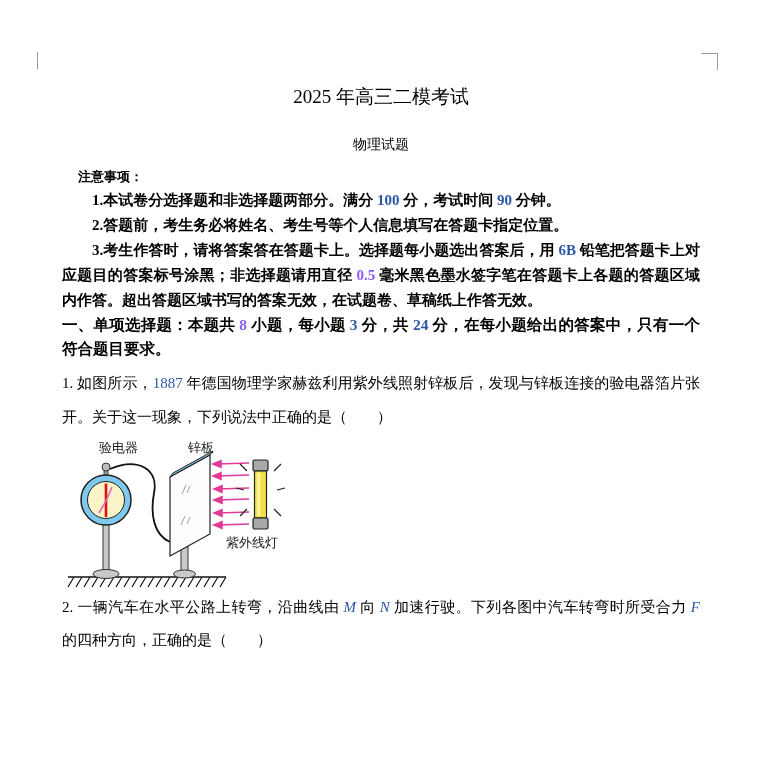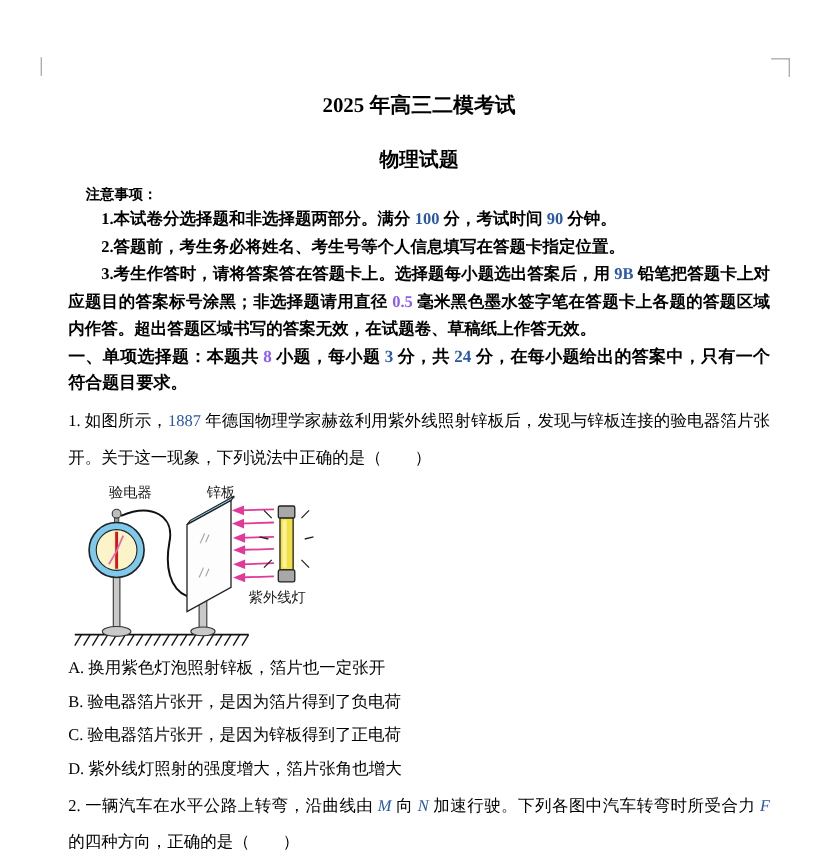--- a/index.html
+++ b/index.html
@@ -3,25 +3,25 @@
 <meta charset="utf-8">
 <style>
   html,body{margin:0;padding:0;}
   body{
     width:757px;height:778px;background:#ffffff;color:#000;
     font-family:"Liberation Serif","DejaVu Serif",serif;
     overflow:hidden;position:relative;
   }
   .content{padding:0 57px 0 62px;}
   .title{
-    text-align:center;font-weight:bold;font-size:19px;line-height:22px;
+    text-align:center;font-weight:normal;font-size:19px;line-height:22px;
     margin:0;padding-top:86px;
   }
   .subtitle{
-    text-align:center;font-weight:bold;font-size:18px;line-height:22px;
+    text-align:center;font-weight:normal;font-size:14px;line-height:22px;
     margin:26px 0 0 0;
   }
   .notice-head{font-weight:bold;font-size:13px;line-height:22px;margin:10px 0 0 16px;}
   .notice p{font-size:15px;line-height:25px;margin:0;text-align:justify;text-indent:2em;font-weight:bold;}
   .section-head{
     font-weight:bold;font-size:15.5px;line-height:24px;margin:0;text-align:justify;
   }
   .question{font-size:15px;line-height:34px;margin:0;text-align:justify;}
   .q1{margin-top:5px;font-family:Liberation Serif, serif;}
   .q2{margin-top:2px;line-height:33px;}
@@ -46,21 +46,21 @@
 
 <div class="content">
 
   <h1 class="title">2025 年高三二模考试</h1>
   <h2 class="subtitle">物理试题</h2>
 
   <div class="notice">
     <div class="notice-head">注意事项：</div>
     <p><span>1.本试卷分选择题和非选择题两部分。满分 </span><span class="nb">100</span><span> 分，考试时间 </span><span class="nb">90</span><span> 分钟。</span></p>
     <p>2.答题前，考生务必将姓名、考生号等个人信息填写在答题卡指定位置。</p>
-    <p><span>3.考生作答时，请将答案答在答题卡上。选择题每小题选出答案后，用 </span><span class="nb">9B</span><span> 铅笔把答题卡上对应题目的答案标号涂黑；非选择题请用直径 </span><span class="no">0.5</span><span> 毫米黑色墨水签字笔在答题卡上各题的答题区域内作答。超出答题区域书写的答案无效，在试题卷、草稿纸上作答无效。</span></p>
+    <p><span>3.考生作答时，请将答案答在答题卡上。选择题每小题选出答案后，用 </span><span class="nb">6B</span><span> 铅笔把答题卡上对应题目的答案标号涂黑；非选择题请用直径 </span><span class="no">0.5</span><span> 毫米黑色墨水签字笔在答题卡上各题的答题区域内作答。超出答题区域书写的答案无效，在试题卷、草稿纸上作答无效。</span></p>
   </div>
 
   <p class="section-head"><span>一、单项选择题：本题共 </span><span class="no">8</span><span> 小题，每小题 </span><span class="nb">3</span><span> 分，共 </span><span class="nb">24</span><span> 分，在每小题给出的答案中，只有一个符合题目要求。</span></p>
 
   <p class="question q1"><span>1. 如图所示，</span><span class="nb">1887</span><span> 年德国物理学家赫兹利用紫外线照射锌板后，发现与锌板连接的验电器箔片张开。关于这一现象，下列说法中正确的是（　　）</span></p>
 
   <div class="figure-wrap">
     <svg width="290" height="152" viewBox="0 0 290 152" xmlns="http://www.w3.org/2000/svg">
 
       <text class="fig-label" x="33" y="15">验电器</text>
@@ -148,22 +148,16 @@
           <line x1="208" y1="72" x2="215" y2="79"></line>
         </g>
         <rect x="187" y="23" width="15" height="11" rx="1.5" fill="#a8a8a8" stroke="#222" stroke-width="1.2"></rect>
         <rect x="188.5" y="34" width="12" height="47" fill="#f2e047" stroke="#222" stroke-width="1.2"></rect>
         <rect x="191" y="36" width="3.5" height="43" fill="#fbf39d"></rect>
         <rect x="187" y="81" width="15" height="11" rx="1.5" fill="#a8a8a8" stroke="#222" stroke-width="1.2"></rect>
       </g>
     </svg>
   </div>
 
-  <div class="options">
-    <p class="option">A. 换用紫色灯泡照射锌板，箔片也一定张开</p>
-    <p class="option">B. 验电器箔片张开，是因为箔片得到了负电荷</p>
-    <p class="option">C. 验电器箔片张开，是因为锌板得到了正电荷</p>
-    <p class="option">D. 紫外线灯照射的强度增大，箔片张角也增大</p>
-  </div>
 
   <p class="question q2"><span>2. 一辆汽车在水平公路上转弯，沿曲线由 </span><span class="mvar">M</span><span> 向 </span><span class="mvar">N</span><span> 加速行驶。下列各图中汽车转弯时所受合力 </span><span class="mvar">F</span><span> 的四种方向，正确的是（　　）</span></p>
 
 </div>
 
 </body></html>

